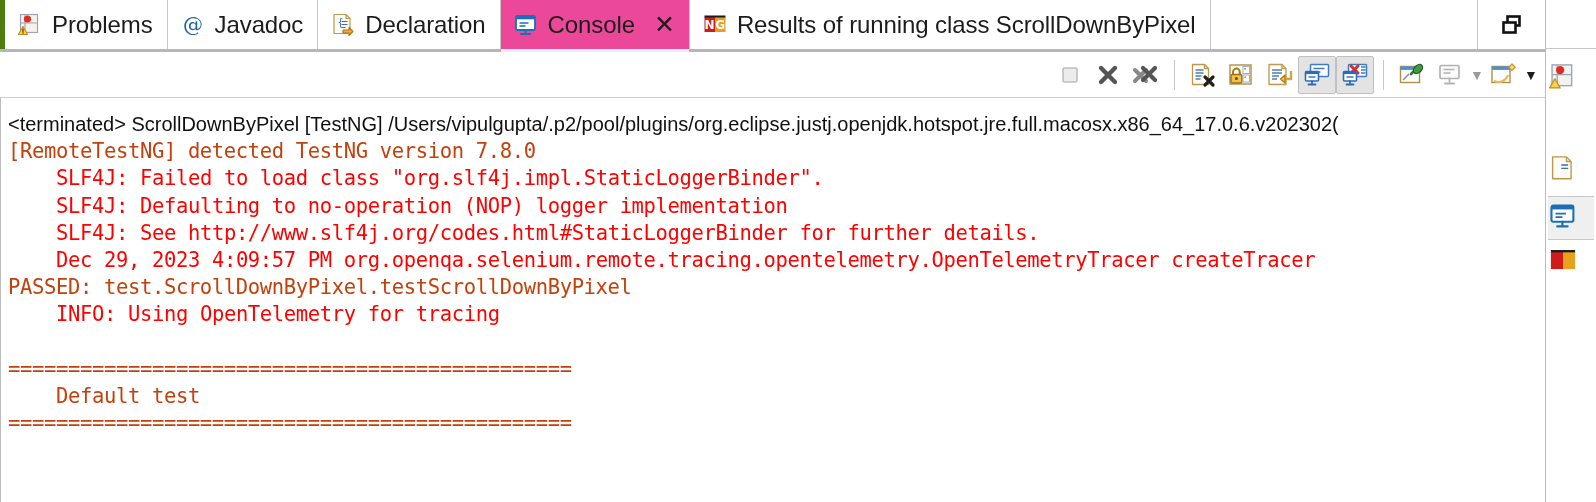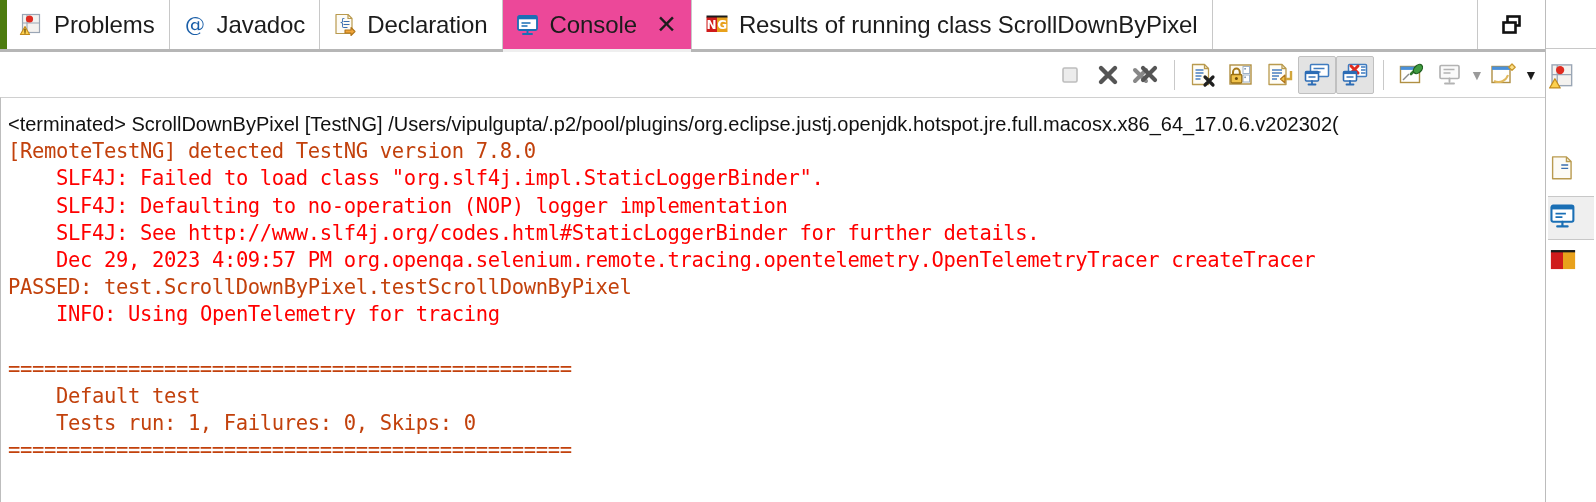--- a/index.html
+++ b/index.html
@@ -46,21 +46,21 @@
     align-items: center;
     gap: 9px;
     padding: 0 14px 0 12px;
     box-sizing: border-box;
     height: 49px;
     background: #ffffff;
     border-right: 1px solid #c8c8c8;
     position: relative;
     cursor: default;
   }
-  .tab.first { border-left: 7px solid #4d7c0f; }
+  .tab.first { border-left: 5px solid #4d7c0f; }
   .tab.active {
     background: #ec4899;
   }
   .tab.active::after{
     content:"";
     position:absolute;
     left:0; right:0; bottom:-3px;
     height:3px;
     background:#efefef;
   }
@@ -395,21 +395,20 @@
       <div class="line">[RemoteTestNG] detected TestNG version 7.8.0</div>
       <div class="line err">SLF4J: Failed to load class "org.slf4j.impl.StaticLoggerBinder".</div>
       <div class="line err">SLF4J: Defaulting to no-operation (NOP) logger implementation</div>
       <div class="line err">SLF4J: See http://www.slf4j.org/codes.html#StaticLoggerBinder for further details.</div>
       <div class="line err">Dec 29, 2023 4:09:57 PM org.openqa.selenium.remote.tracing.opentelemetry.OpenTelemetryTracer createTracer</div>
       <div class="line">PASSED: test.ScrollDownByPixel.testScrollDownByPixel</div>
       <div class="line err">INFO: Using OpenTelemetry for tracing</div>
       <div class="line blank">&nbsp;</div>
       <div class="line">===============================================</div>
       <div class="line">    Default test</div>
-      <div class="line">    Tests run: 1, Failures: 0, Skips: 0</div>
       <div class="line">===============================================</div>
     </div>
   </div>
 
   <div id="right-strip">
     <div class="strip-top-line"></div>
 
     <div class="strip-slot" style="top:58px;">
       <span>
         <svg width="30" height="30" viewBox="0 0 26 26">

